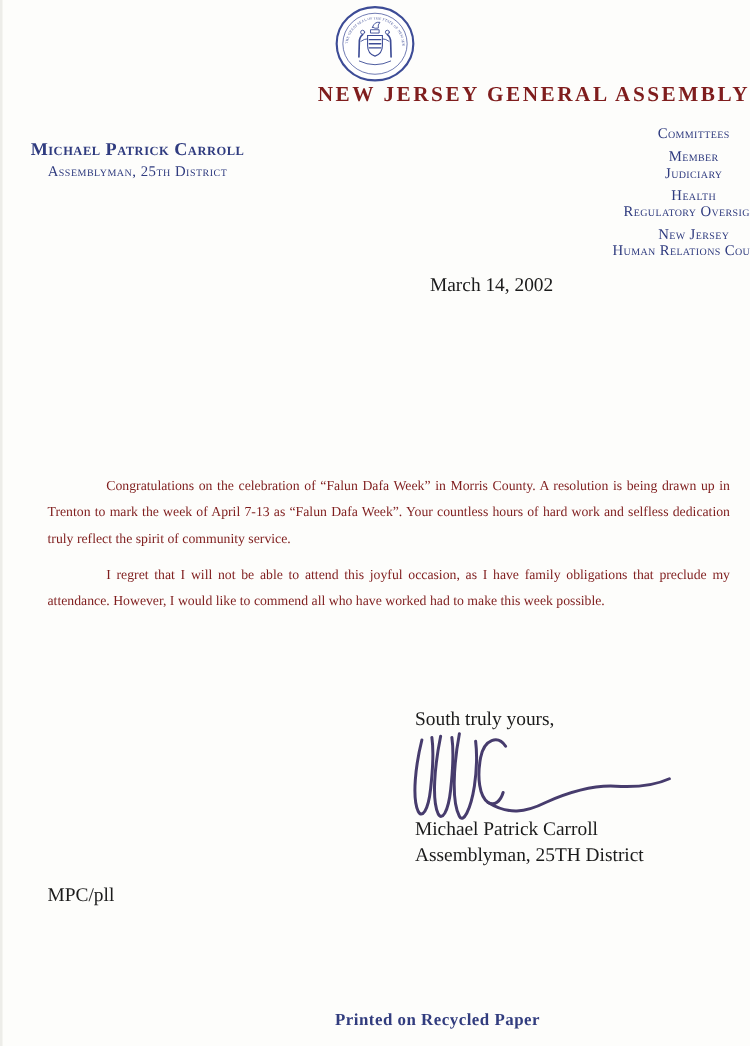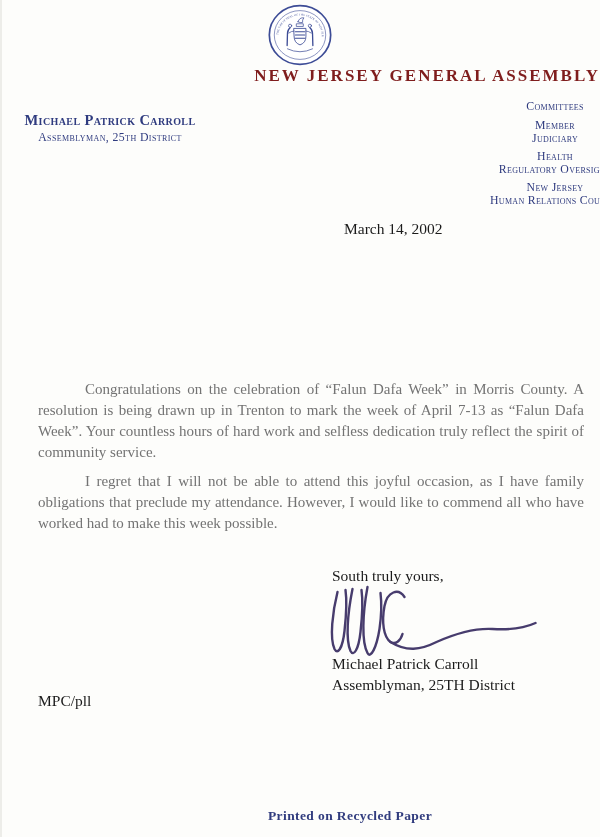--- a/index.html
+++ b/index.html
@@ -27,30 +27,30 @@
     color:#2f3b7f;font-variant:small-caps;font-size:11.8px;line-height:13px;
     letter-spacing:.3px;
   }
   .committees .heading{margin-bottom:6px;}
   .committees .group{margin-bottom:5px;}
 
   
   .date{position:absolute;left:331px;top:220px;font-size:15.5px;color:#1b1b1b;margin-left:13px;}
   .letter-body{
     position:absolute;left:38px;top:379px;width:546px;
-    font-size:15px;line-height:21px;color:#737373;text-align:justify;
+    font-size:11px;line-height:21px;color:#7f1d1d;text-align:justify;
   }
   .letter-body p{margin:0;text-indent:47px;}
   .letter-body p.p1{margin-bottom:8px;}
   .letter-body p.p2{margin-bottom:28px;}
 
   .closing{position:absolute;left:332px;top:567px;font-size:15.5px;color:#1b1b1b;}
   .signature{position:absolute;left:325px;top:584px;width:218px;height:85px;}
   .signed-block{position:absolute;left:332px;top:653px;font-size:15.5px;line-height:21px;color:#1b1b1b;}
-  .reference{position:absolute;left:38px;top:692px;font-size:15.5px;color:#1b1b1b;}
+  .reference{position:absolute;left:38px;top:708px;font-size:15.5px;color:#1b1b1b;}
 
   .footer{
     position:absolute;left:0;top:808px;width:600px;text-align:center;text-indent:28px;
     color:#313c7e;font-size:13.5px;font-weight:700;letter-spacing:.4px;padding-left:36px;
   }
 </style>
 </head>
 <body>
 
 <div class="page">

